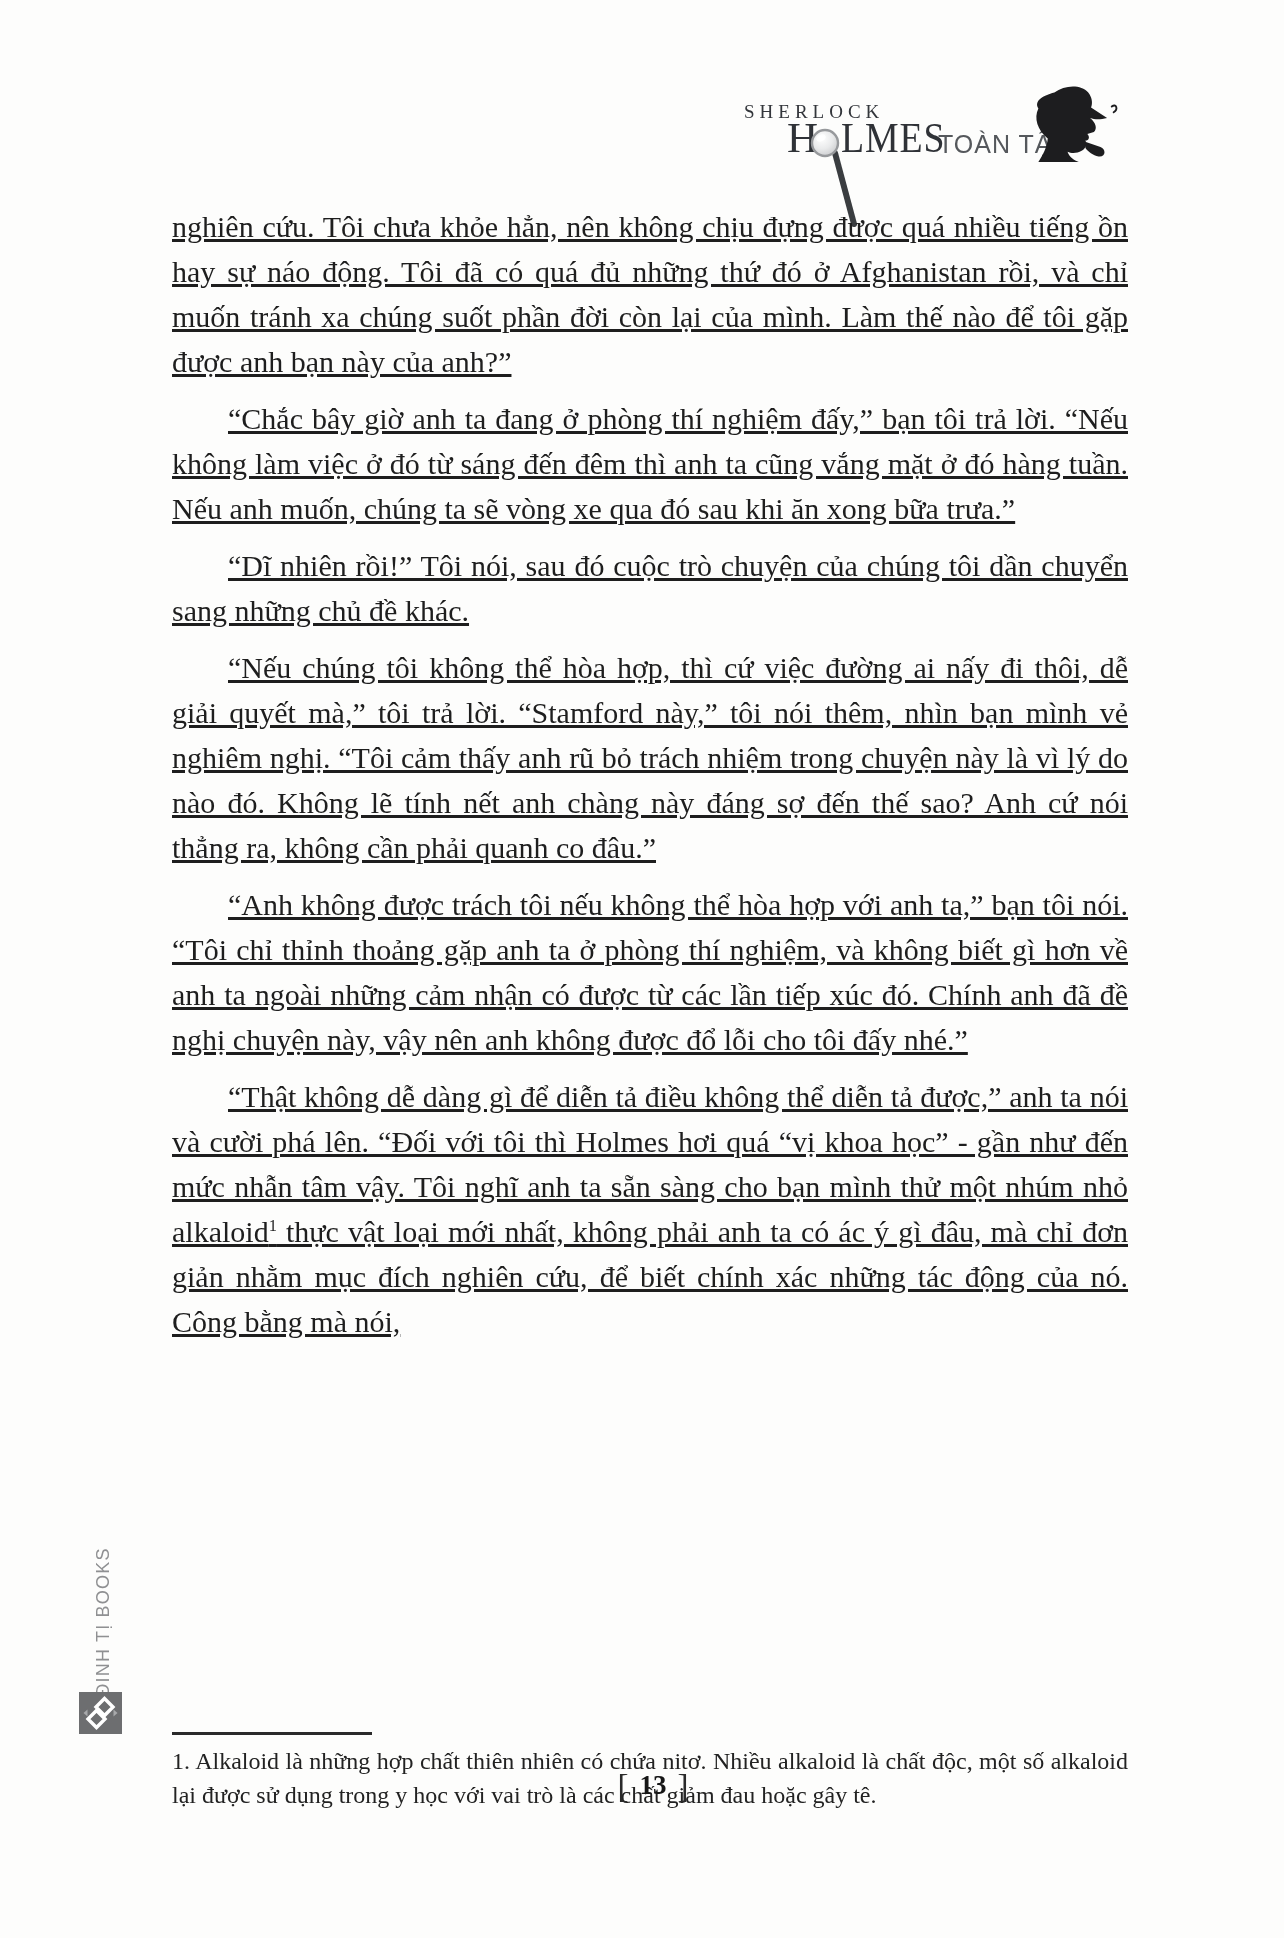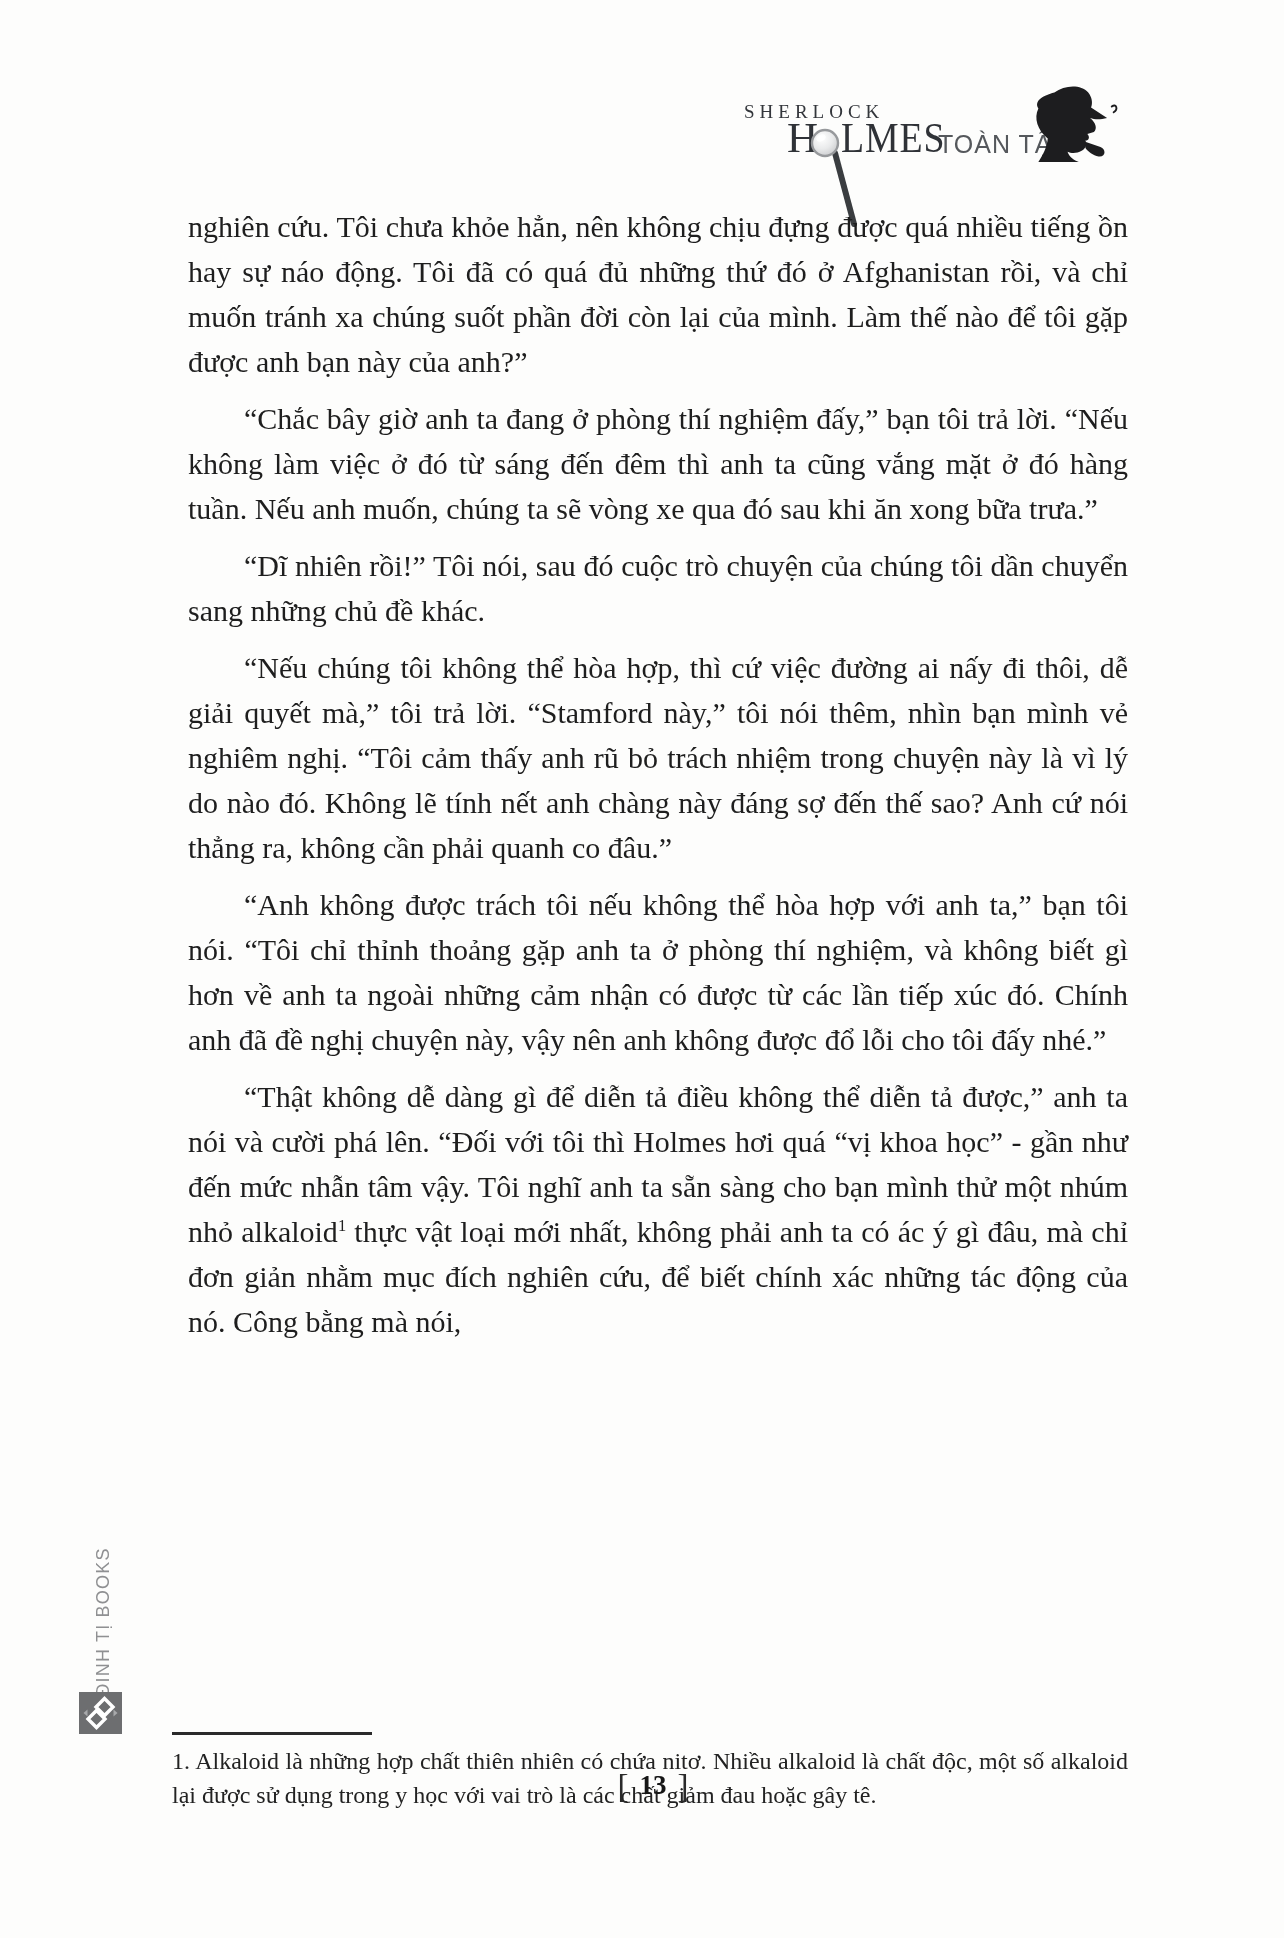--- a/index.html
+++ b/index.html
@@ -29,21 +29,21 @@
     letter-spacing:1px; color:#55585c; white-space:nowrap;
   }
   .magnifier-svg { position:absolute; left:86px; top:56px; }
   .silhouette-svg { position:absolute; left:302px; top:12px; }
 
   
   .body-text {
     position:absolute; left:172px; top:204px; width:956px;
     font-size:30px; line-height:45px; text-align:justify;
   }
-  .para { margin:0 0 12px 16px; }
+  .para { margin:0 0 12px 0;text-decoration:underline; }
   .para.indent { text-indent:56px; }
   sup.fn { font-size:.55em; line-height:0; vertical-align:super; }
 
   
   .footnote { position:absolute; left:172px; top:1732px; width:956px; }
   .footnote-rule { width:200px; border:0; border-top:3px solid #2a2a2a; margin:0 0 9px 0; }
   .footnote-text { font-size:24px; line-height:34px; text-align:justify; color:#222; margin:0; }
 
   
   .page-number {

